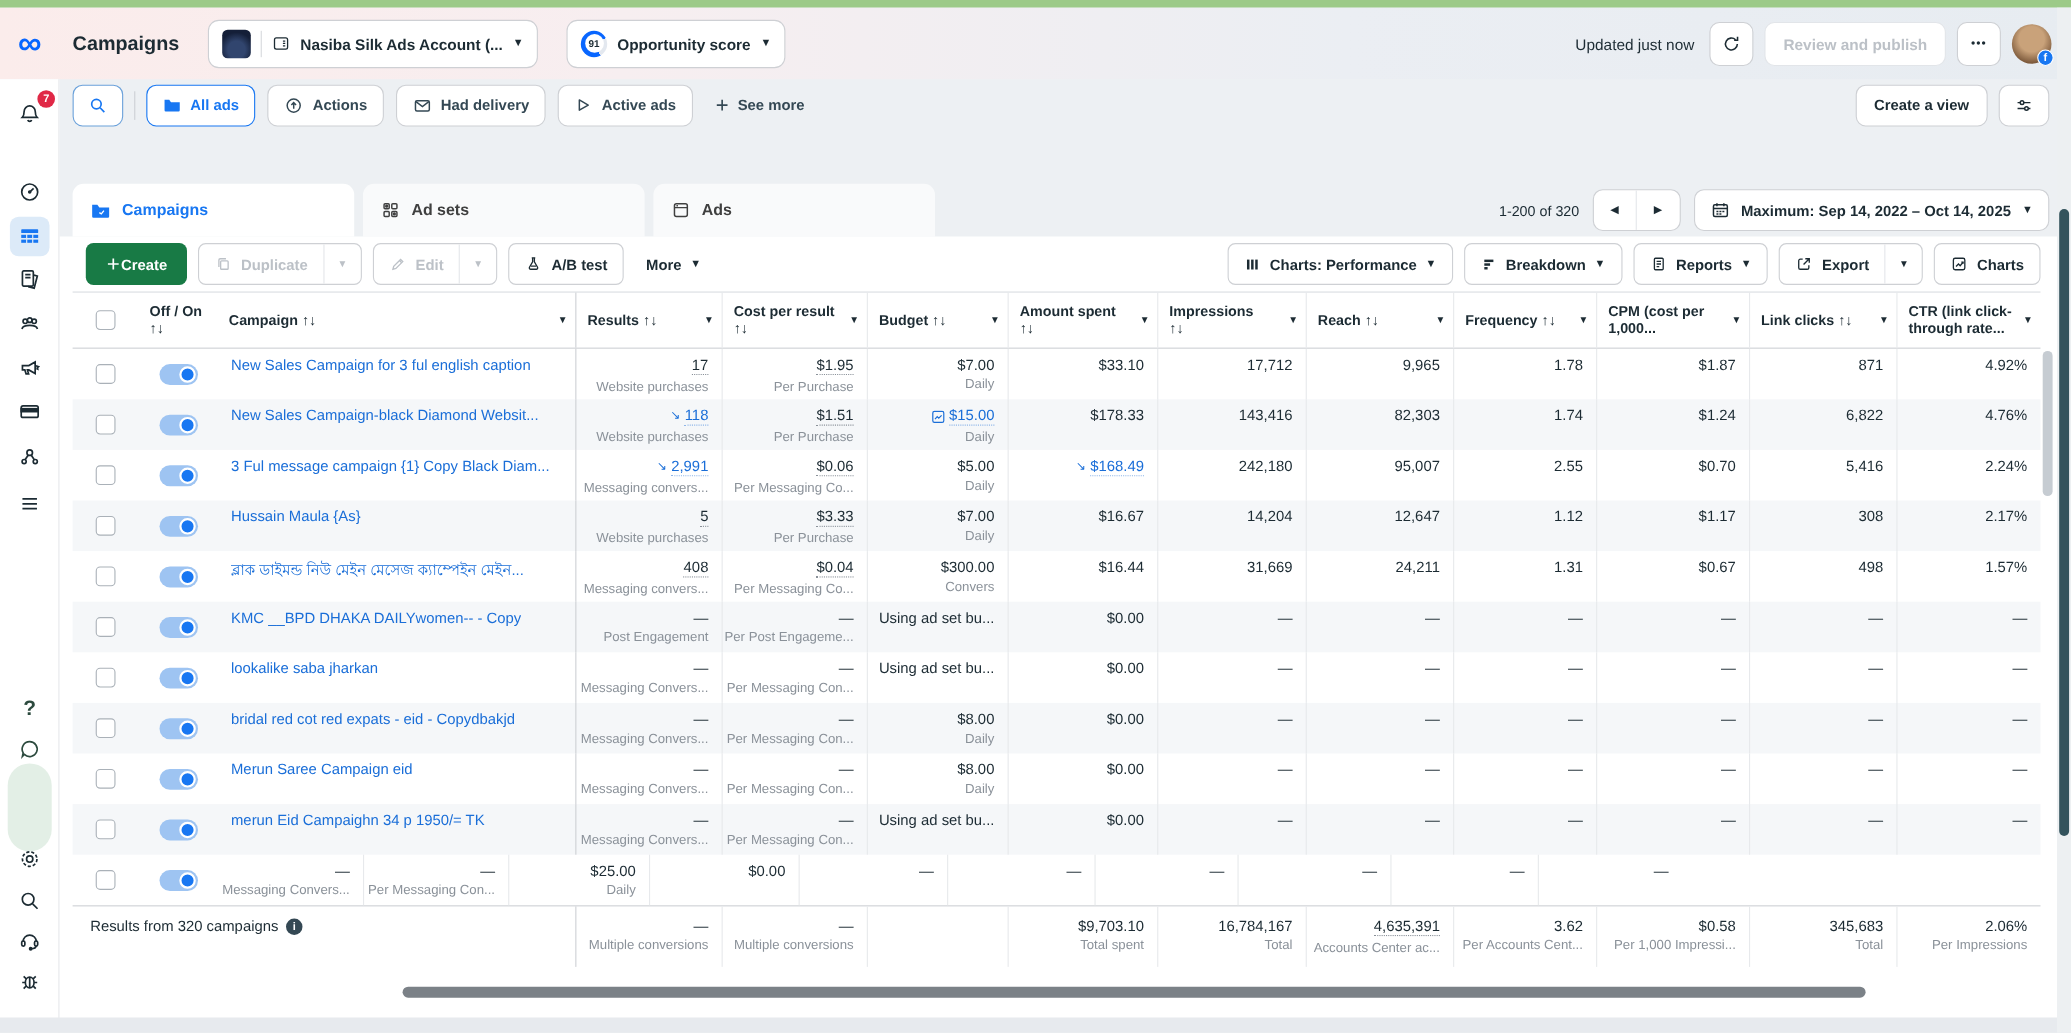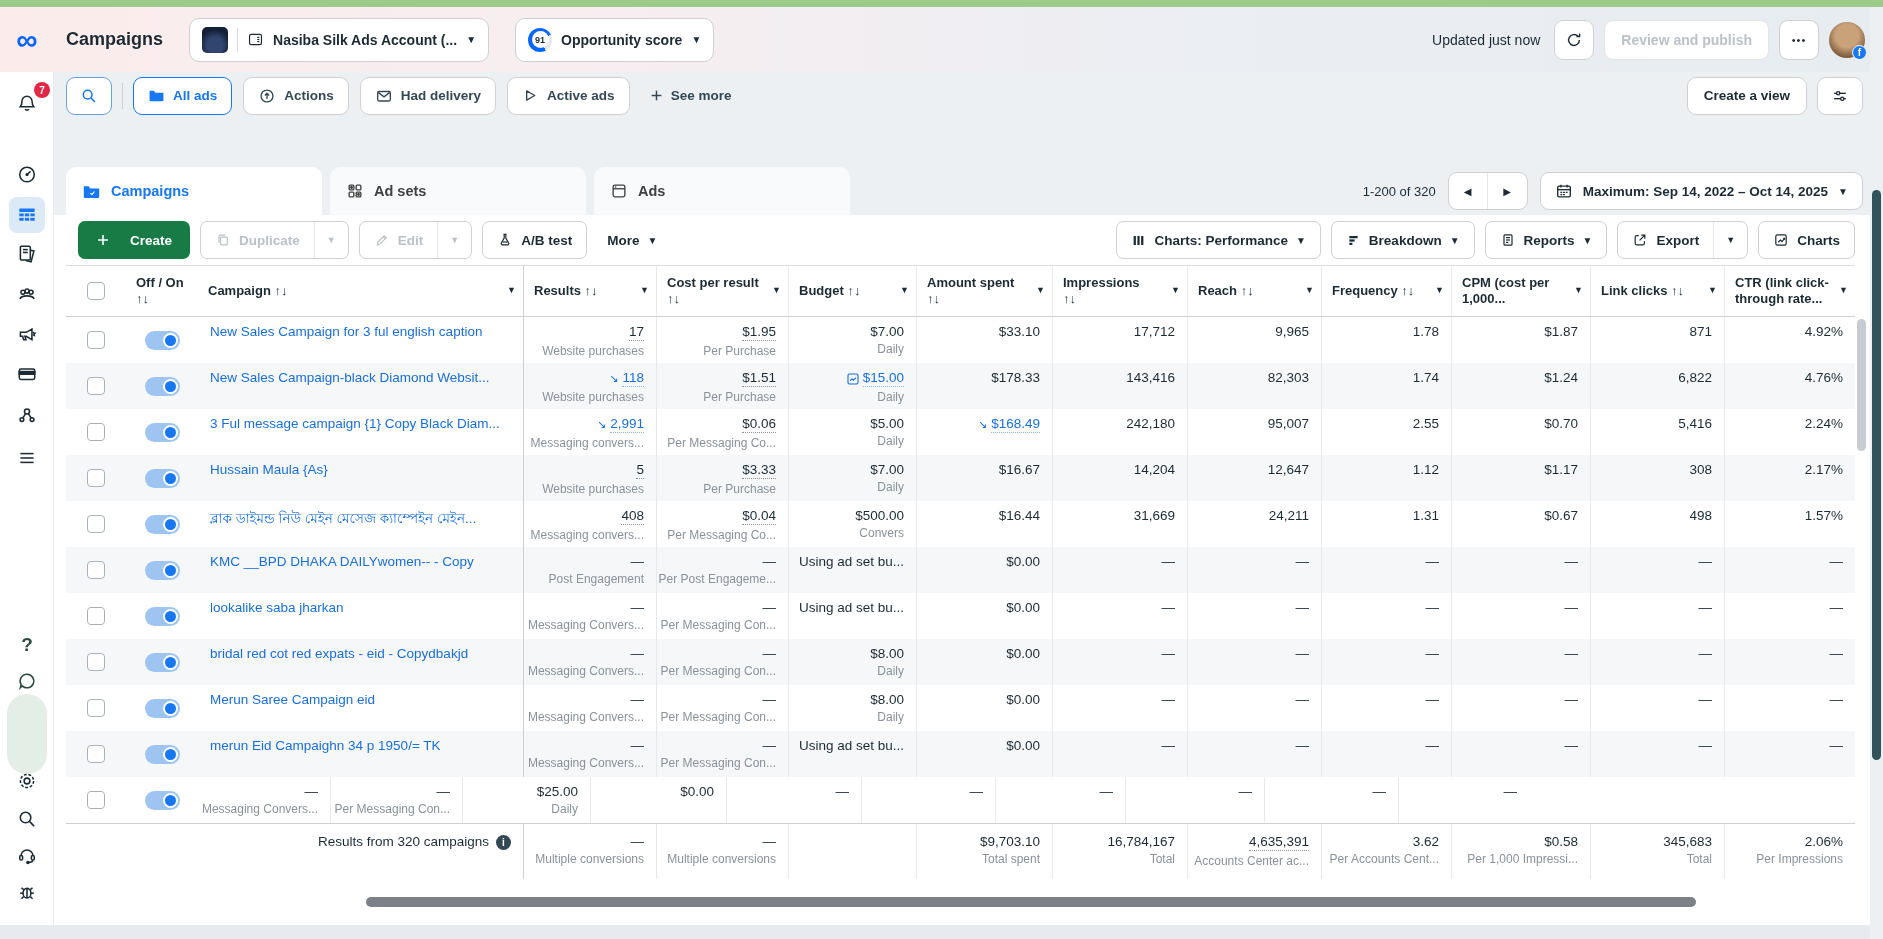--- a/index.html
+++ b/index.html
@@ -49,21 +49,21 @@
   .pgrange{font-size:13px;color:#1c2b33;}
   .pager{display:flex;border:1px solid #ced0d4;border-radius:9px;background:#fff;overflow:hidden;}
   .pager span{width:39px;height:36px;display:grid;place-items:center;font-size:10px;color:#1c2b33;}
   .pager span:first-child{border-right:1px solid #e4e6ea;}
   .datepill{height:38px;border:1px solid #ced0d4;border-radius:9px;background:#fff;display:flex;align-items:center;gap:10px;padding:0 14px;font-size:13.5px;font-weight:bold;color:#1c2b33;white-space:nowrap;}
   
   .card{position:absolute;left:54px;top:215px;width:1829px;height:724px;background:#fff;}
   .toolbar{height:50px;display:flex;align-items:center;padding:0 28px 0 24px;}
   .tb-left,.tb-right{display:flex;align-items:center;gap:10px;}
   .tb-right{margin-left:auto;}
-  .gbtn{height:38px;border-radius:7px;background:#187a45;color:#fff;display:flex;align-items:center;gap:20px;padding:0 18px;font-size:13.5px;font-weight:bold;border:none;}
+  .gbtn{height:38px;border-radius:7px;background:#187a45;color:#fff;display:flex;align-items:center;gap:0;padding:0 18px;font-size:13.5px;font-weight:bold;border:none;}
   .split{display:flex;border:1px solid #ced0d4;border-radius:7px;background:#fff;overflow:hidden;height:38px;}
   .split .lab{display:flex;align-items:center;gap:8px;padding:0 14px;font-size:13.5px;font-weight:bold;}
   .split .caret{width:34px;display:grid;place-items:center;border-left:1px solid #e4e6ea;font-size:9px;}
   .split.disabled .lab,.split.disabled .caret{color:#bcc1c7;}
   .obtn{height:38px;border:1px solid #ced0d4;border-radius:7px;background:#fff;display:flex;align-items:center;gap:8px;padding:0 14px;font-size:13.5px;font-weight:bold;color:#1c2b33;white-space:nowrap;}
   .morebtn{display:flex;align-items:center;gap:8px;font-size:13.5px;font-weight:bold;color:#1c2b33;padding:0 10px;background:none;border:none;}
   
   .tablewrap{margin-left:12px;width:1789px;}
   .thead{display:flex;border-top:1px solid #dadde1;border-bottom:1px solid #ced0d4;height:52px;}
   .hcell{position:relative;display:flex;flex-direction:column;justify-content:center;padding:4px 10px;font-size:13px;font-weight:bold;color:#1c2b33;line-height:1.25;}
@@ -82,21 +82,21 @@
   .cell{display:flex;flex-direction:column;align-items:flex-end;padding:7px 12px 0 10px;}
   .cell.bl{border-left:1px solid #e7e9ec;}
   .cell.left{align-items:flex-start;}
   .vline{display:flex;align-items:center;gap:4px;font-size:13.5px;color:#1c2b33;white-space:nowrap;}
   .vline .val.u{border-bottom:1px dotted #8a9199;padding-bottom:1px;}
   .vline .val.lnk{color:#1a6ed8;}
   .vline .val.lnk.u{border-bottom-color:#8fb6e8;}
   .trend{color:#1a6ed8;font-size:11px;line-height:1;}
   .sub{font-size:12px;color:#8a9199;margin-top:3px;white-space:nowrap;}
   .tfoot{display:flex;height:56px;border-top:1px solid #ced0d4;}
-  .flabel{width:458px;display:flex;align-items:flex-start;gap:7px;padding:10px 12px 0 16px;font-size:13.5px;color:#1c2b33;border-right:1px solid #ced0d4;justify-content:flex-end;}
+  .flabel{width:458px;display:flex;align-items:flex-start;gap:7px;padding:10px 12px 0 16px;font-size:13.5px;color:#1c2b33;border-right:1px solid #ced0d4;}
   .info{width:15px;height:15px;border-radius:50%;background:#344854;color:#fff;font-size:10px;font-weight:bold;display:grid;place-items:center;margin-top:1px;}
   
   .hscroll{position:absolute;left:312px;top:682px;width:1330px;height:10px;border-radius:5px;background:#7b8187;}
   .tvscroll{position:absolute;left:1803px;top:104px;width:9px;height:132px;border-radius:5px;background:#c6ccd2;}
   .bottomband{position:absolute;left:0;top:925px;width:1883px;height:14px;background:#e7eaee;}
   .brail{position:absolute;right:0;top:7px;width:13px;height:932px;background:#edf0f2;}
   .brail i{position:absolute;left:2px;top:183px;width:9px;height:570px;border-radius:5px;background:#33535c;}
   
   .sidebar{position:absolute;left:0;top:72px;width:54px;height:867px;background:#fff;border-right:1px solid #e8eaed;}
   .sideicon{position:absolute;left:0;width:54px;display:flex;justify-content:center;color:#1c2b33;}
@@ -702,21 +702,21 @@
               <div class="sub">Messaging convers...</div>
             </div>
             <div class="cell c1 bl" style="width: 132px;">
               <div class="vline">
                 <span class="val u">$0.04</span>
               </div>
               <div class="sub">Per Messaging Co...</div>
             </div>
             <div class="cell c2 bl" style="width: 128px;">
               <div class="vline">
-                <span class="val">$500.00</span>
+                <span class="val">$300.00</span>
               </div>
               <div class="sub">Convers</div>
             </div>
             <div class="cell c3 bl" style="width: 136px;">
               <div class="vline">
                 <span class="val">$16.44</span>
               </div>
             </div>
             <div class="cell c4 bl" style="width: 135px;">
               <div class="vline">

